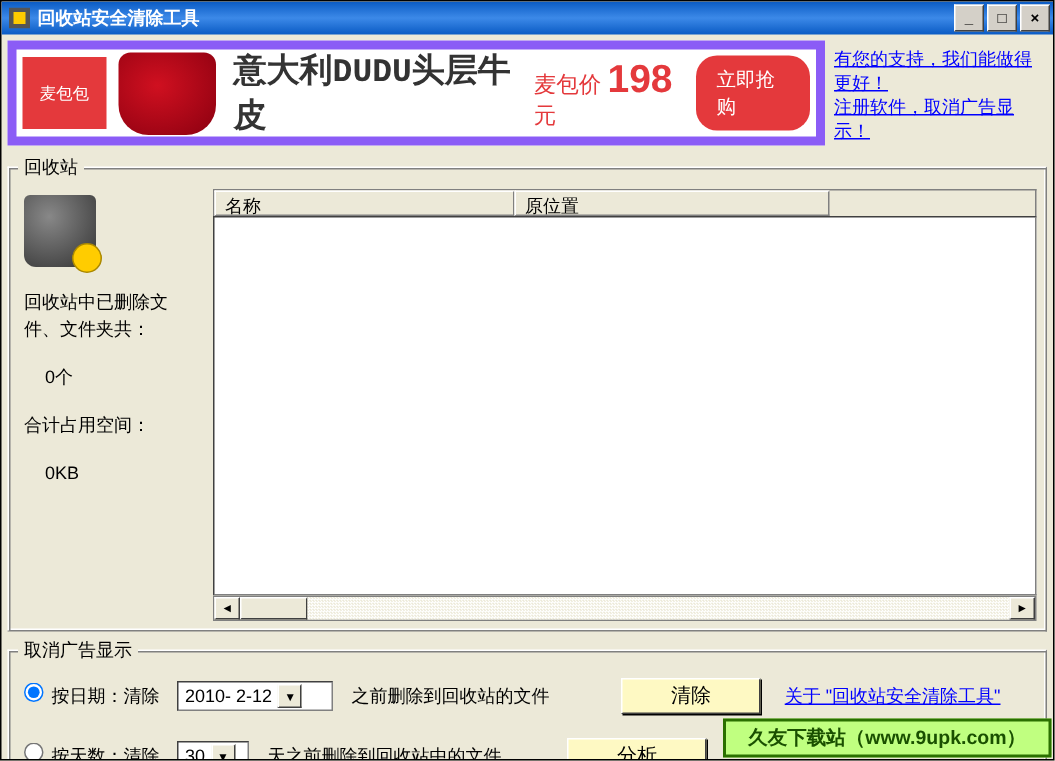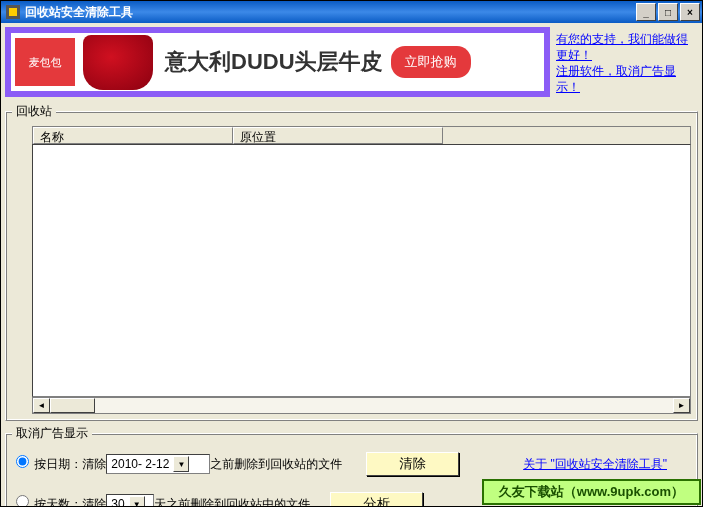--- a/index.html
+++ b/index.html
@@ -74,20 +74,21 @@
 .ad-img {
   width: 70px; height: 55px;
   background: radial-gradient(ellipse at 40% 40%, #d01020, #8b0010);
   border-radius: 8px 8px 20px 20px;
   margin-right: 12px;
 }
 .ad-text {
   font-size: 22px;
   font-weight: bold;
   color: #333;
+  font-family: Liberation Mono, monospace;
 }
 .ad-price {
   color: #e4393c;
   font-size: 15px;
   margin-left: 8px;
 }
 .ad-price-num { font-size: 26px; font-weight: bold; }
 .ad-btn {
   background: #e4393c;
   color: #fff;
@@ -191,21 +192,21 @@
 .scroll-thumb {
   width: 45px;
   background: #ece9d8;
   border: 1px solid #fff;
   border-right-color: #404040;
   border-bottom-color: #404040;
 }
 .scroll-track { flex: 1; background: repeating-conic-gradient(#ece9d8 0% 25%, #fff 0% 50%) 50% / 2px 2px; }
 
 .clean-area { display: flex; align-items: center; flex-wrap: wrap; gap: 6px 10px; padding: 4px; }
-.row1, .row2 { display: flex; align-items: center; gap: 0; width: 100%; }
+.row1, .row2 { display: flex; align-items: center; gap: 12px; width: 100%; }
 .row1 { margin-bottom: 10px; }
 input[type=radio] { margin-right: 2px; }
 .combo {
   height: 20px;
   background: #fff;
   border: 1px solid #808080;
   border-top-color: #404040;
   border-left-color: #404040;
   display: inline-flex;
   align-items: center;
@@ -269,31 +270,45 @@
   </div>
 </div>
 
 <div class="content">
 
   <div class="ad-area">
     <div class="ad-banner">
       <div class="ad-logo">麦包包</div>
       <div class="ad-img"></div>
       <div class="ad-text">意大利DUDU头层牛皮</div>
+      <div class="ad-price">
+        <span>麦包价</span>
+        <span class="ad-price-num">198</span><span>元</span>
+      </div>
       <div class="ad-btn">立即抢购</div>
     </div>
     <div class="ad-links">
       <a>有您的支持，我们能做得更好！</a>
       <a>注册软件，取消广告显示！</a>
     </div>
   </div>
 
   <fieldset>
     <legend>回收站</legend>
     <div class="recycle-area">
+      <div class="left-panel">
+        <div class="bin-icon"></div>
+        <div class="stat-block">
+          <div>回收站中已删除文</div>
+          <div>件、文件夹共：</div>
+        </div>
+        <div class="stat-block" style="padding-left:14px">0个</div>
+        <div class="stat-block">合计占用空间：</div>
+        <div class="stat-block" style="padding-left:14px">0KB</div>
+      </div>
       <div class="list-area">
         <div class="list-header">
           <div class="col-h col-name">名称</div>
           <div class="col-h col-loc">原位置</div>
           <div class="col-h col-date">删除日期</div>
         </div>
         <div class="list-body"></div>
         <div class="hscroll">
           <div class="scroll-btn">◄</div>
           <div class="scroll-thumb"></div>

